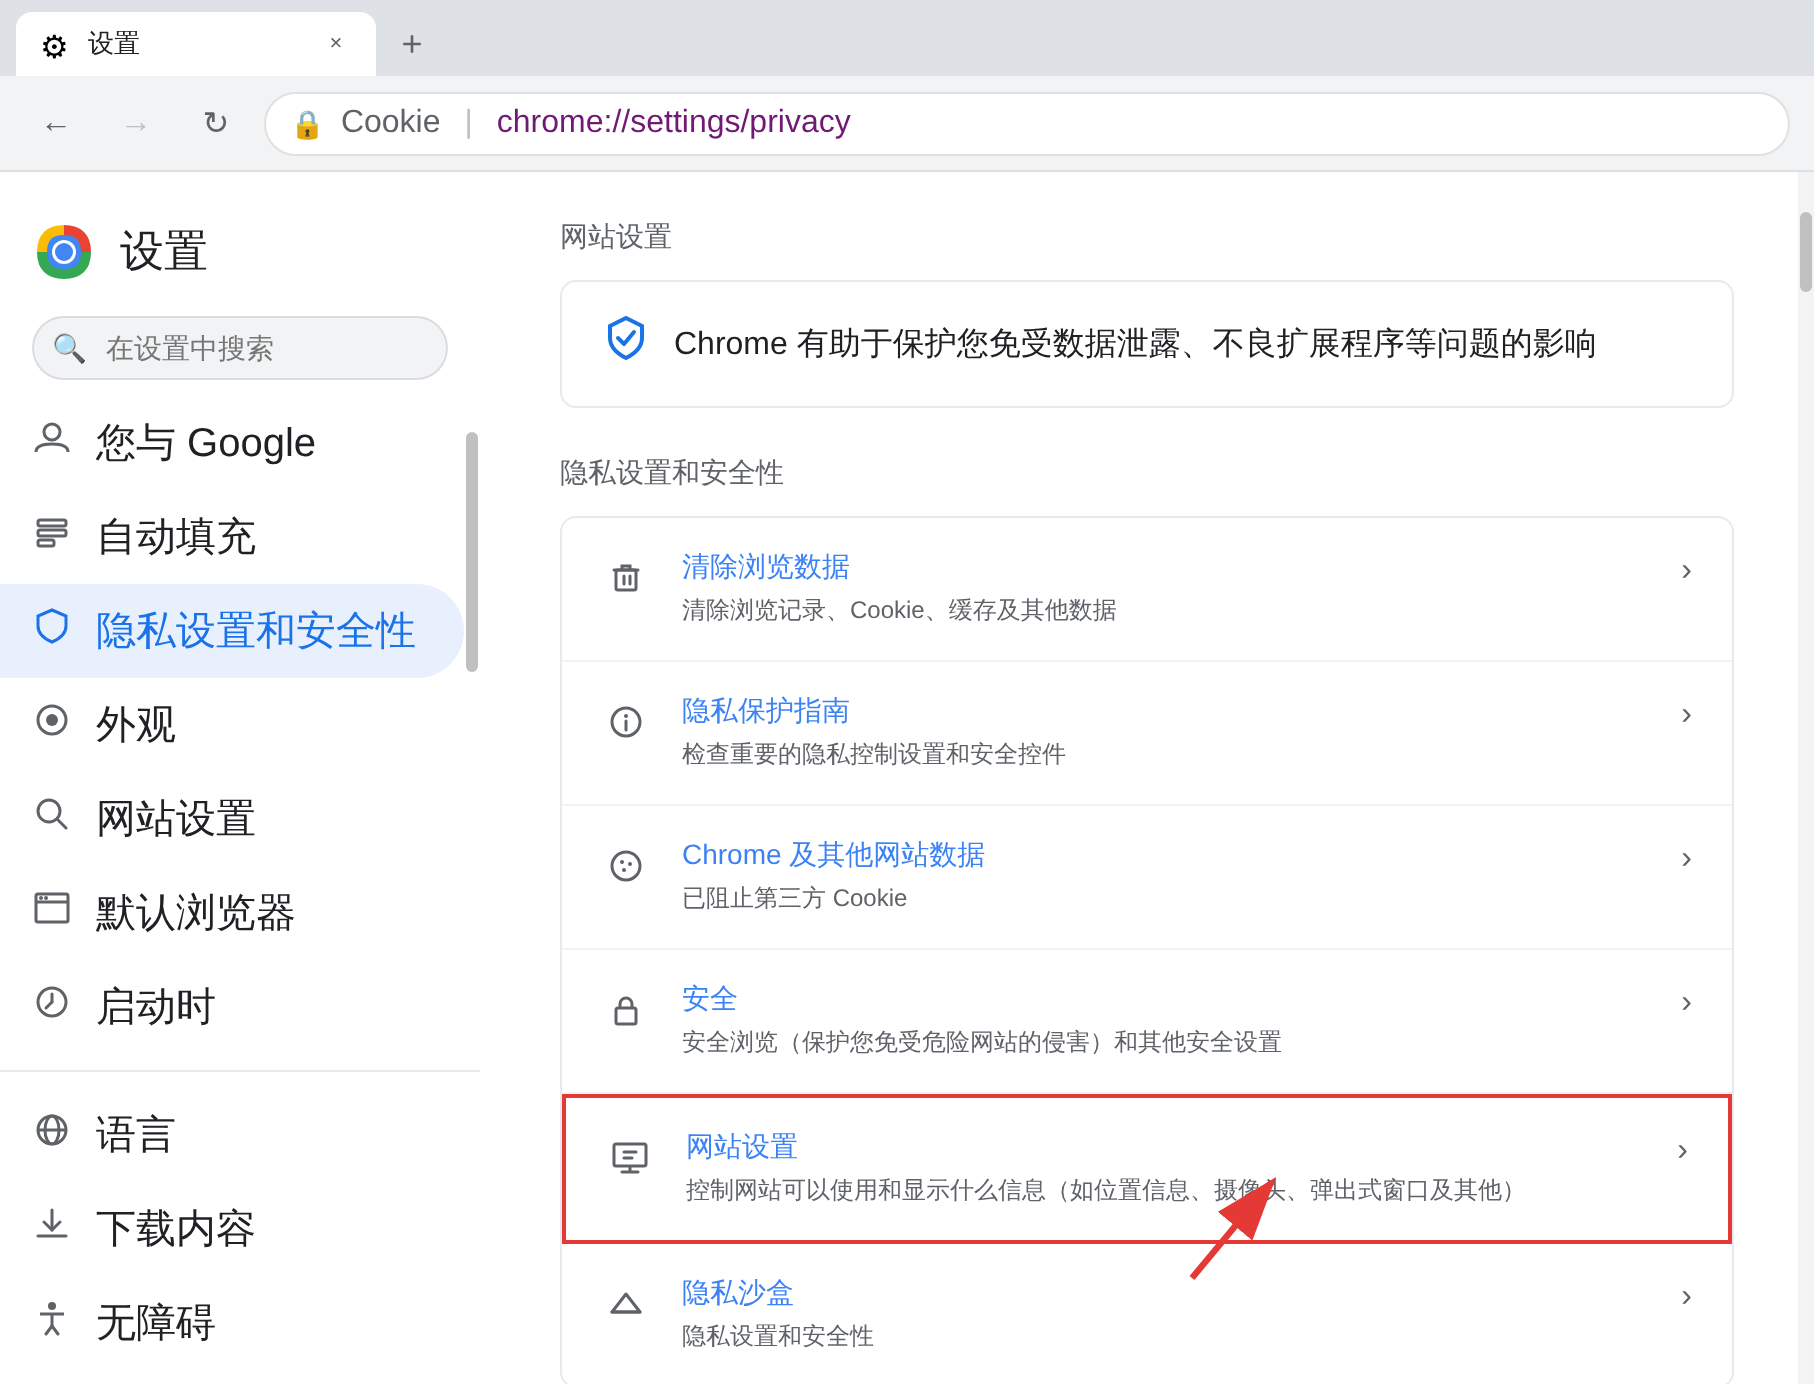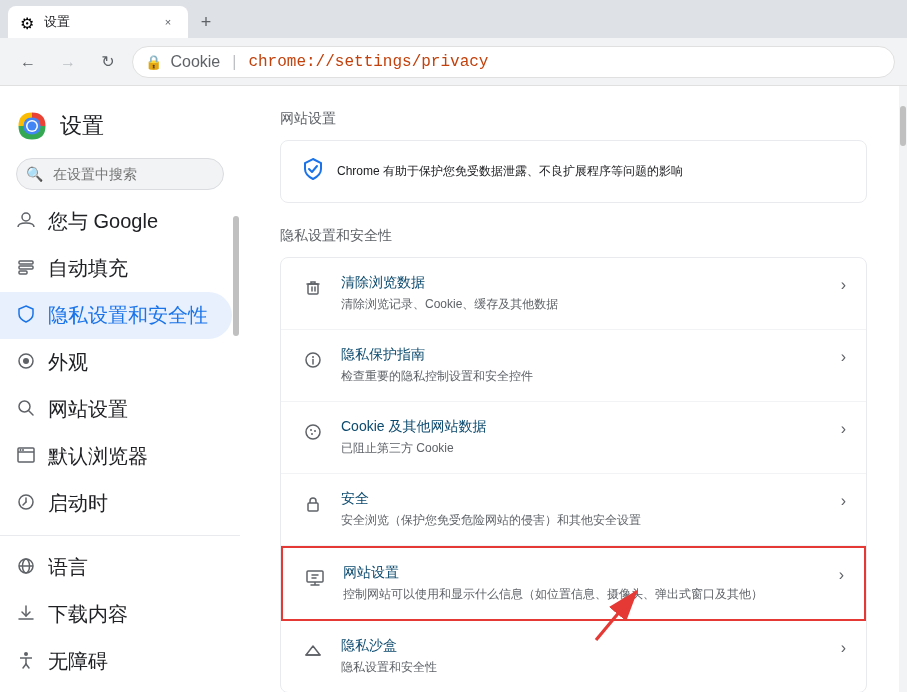--- a/index.html
+++ b/index.html
@@ -17,21 +17,21 @@
     .new-tab-btn { width: 28px; height: 28px; display: flex; align-items: center; justify-content: center; border-radius: 50%; cursor: pointer; color: #5f6368; font-size: 18px; margin-left: 4px; margin-bottom: 2px; }
 
     
     .nav-bar { height: 48px; background: #f1f3f4; display: flex; align-items: center; padding: 0 12px; gap: 8px; border-bottom: 1px solid #e0e0e0; }
     .nav-btn { width: 32px; height: 32px; border-radius: 50%; display: flex; align-items: center; justify-content: center; cursor: pointer; color: #5f6368; font-size: 16px; }
     .nav-btn.disabled { color: #bdc1c6; cursor: default; }
     .address-bar { flex: 1; height: 32px; background: #fff; border-radius: 16px; display: flex; align-items: center; padding: 0 12px; gap: 8px; border: 1px solid #e0e0e0; }
     .address-favicon { font-size: 14px; }
     .address-chrome { color: #5f6368; }
     .address-separator { color: #bdc1c6; margin: 0 4px; }
-    .address-path { color: #c2410c; font-family: Liberation Mono, monospace; }
+    .address-path { color: #701a75; }
 
     
     .content-area { display: flex; flex: 1; overflow: hidden; background: #fff; }
 
     
     .sidebar { width: 240px; background: #fff; padding: 16px 0; overflow-y: auto; flex-shrink: 0; }
     .sidebar-header { display: flex; align-items: center; gap: 12px; padding: 8px 16px 16px; }
     .chrome-logo { width: 32px; height: 32px; }
     .sidebar-title { font-size: 22px; color: #202124; font-weight: 400; }
     .sidebar-search { margin: 0 16px 8px; position: relative; }
@@ -44,31 +44,31 @@
     .sidebar-item.active .sidebar-item-icon { color: #1a73e8; }
     .sidebar-item-label { flex: 1; }
 
     
     .main-content { flex: 1; padding: 24px 40px; overflow-y: auto; position: relative; }
     .section-title { font-size: 14px; color: #5f6368; margin-bottom: 12px; }
 
     
     .safety-card { background: #fff; border: 1px solid #e8eaed; border-radius: 8px; padding: 16px 20px; margin-bottom: 24px; display: flex; align-items: center; gap: 12px; }
     .safety-card-icon { font-size: 20px; color: #1a73e8; }
-    .safety-card-text { font-size: 12px; color: #202124; }
+    .safety-card-text { font-size: 16px; color: #202124; }
 
     
     .settings-section { }
     .settings-section-title { font-size: 14px; color: #5f6368; margin-bottom: 12px; }
     .settings-list { border: 1px solid #e8eaed; border-radius: 8px; overflow: hidden; }
     .settings-item { display: flex; align-items: flex-start; gap: 16px; padding: 16px 20px; border-bottom: 1px solid #f1f3f4; cursor: pointer; position: relative; }
     .settings-item:last-child { border-bottom: none; }
     .settings-item-icon { width: 24px; height: 24px; display: flex; align-items: center; justify-content: center; font-size: 16px; color: #5f6368; flex-shrink: 0; margin-top: 2px; }
     .settings-item-content { flex: 1; }
-    .settings-item-title { font-size: 14px; color: #0c4a6e; margin-bottom: 4px; font-weight: 400; }
+    .settings-item-title { font-size: 14px; color: #3b82f6; margin-bottom: 4px; font-weight: 400; }
     .settings-item-desc { font-size: 12px; color: #5f6368; }
     .settings-item-arrow { font-size: 16px; color: #5f6368; margin-top: 2px; }
 
     
     .red-arrow { position: absolute; bottom: 40px; left: 340px; z-index: 10; }
     .red-arrow svg { width: 80px; height: 80px; }
   </style>
 </head>
 <body>
 
@@ -297,21 +297,21 @@
           <div class="settings-item">
             <span class="settings-item-icon">
               <svg width="20" height="20" viewBox="0 0 20 20">
                   <circle cx="10" cy="10" r="7" fill="none" stroke="#5f6368" stroke-width="1.5"></circle>
                   <circle cx="8" cy="8" r="1" fill="#5f6368"></circle>
                   <circle cx="12" cy="9" r="1" fill="#5f6368"></circle>
                   <circle cx="9" cy="12" r="1" fill="#5f6368"></circle>
                 </svg>
             </span>
             <div class="settings-item-content">
-              <div class="settings-item-title">Cookie 及其他网站数据</div>
+              <div class="settings-item-title">Chrome 及其他网站数据</div>
               <div class="settings-item-desc">已阻止第三方 Cookie</div>
             </div>
             <span class="settings-item-arrow">›</span>
           </div>
 
           <div class="settings-item">
             <span class="settings-item-icon">
               <svg width="20" height="20" viewBox="0 0 20 20">
                   <rect x="5" y="9" width="10" height="8" rx="1" fill="none" stroke="#5f6368" stroke-width="1.5"></rect>
                   <path d="M7 9 V7 A3 3 0 0 1 13 7 V9" fill="none" stroke="#5f6368" stroke-width="1.5"></path>

